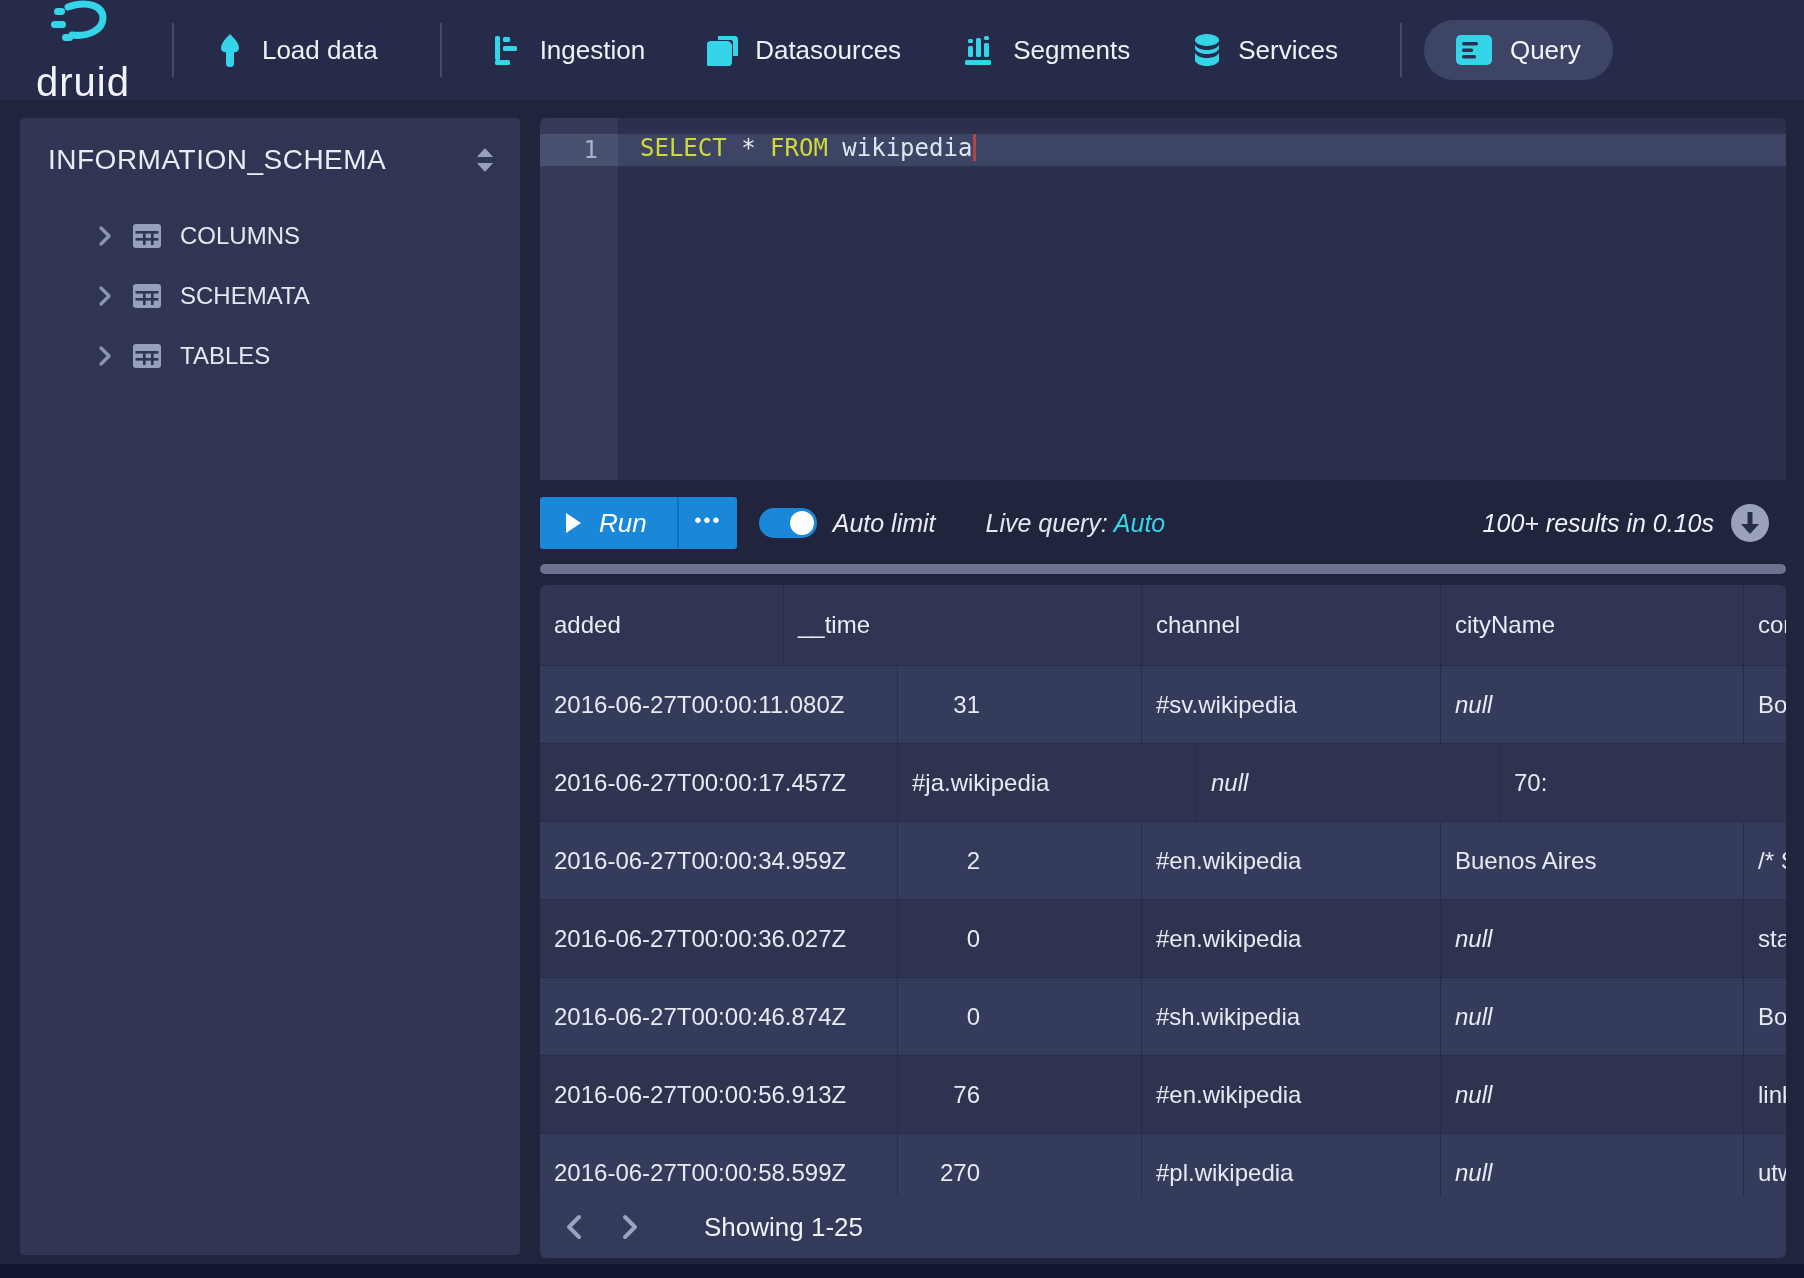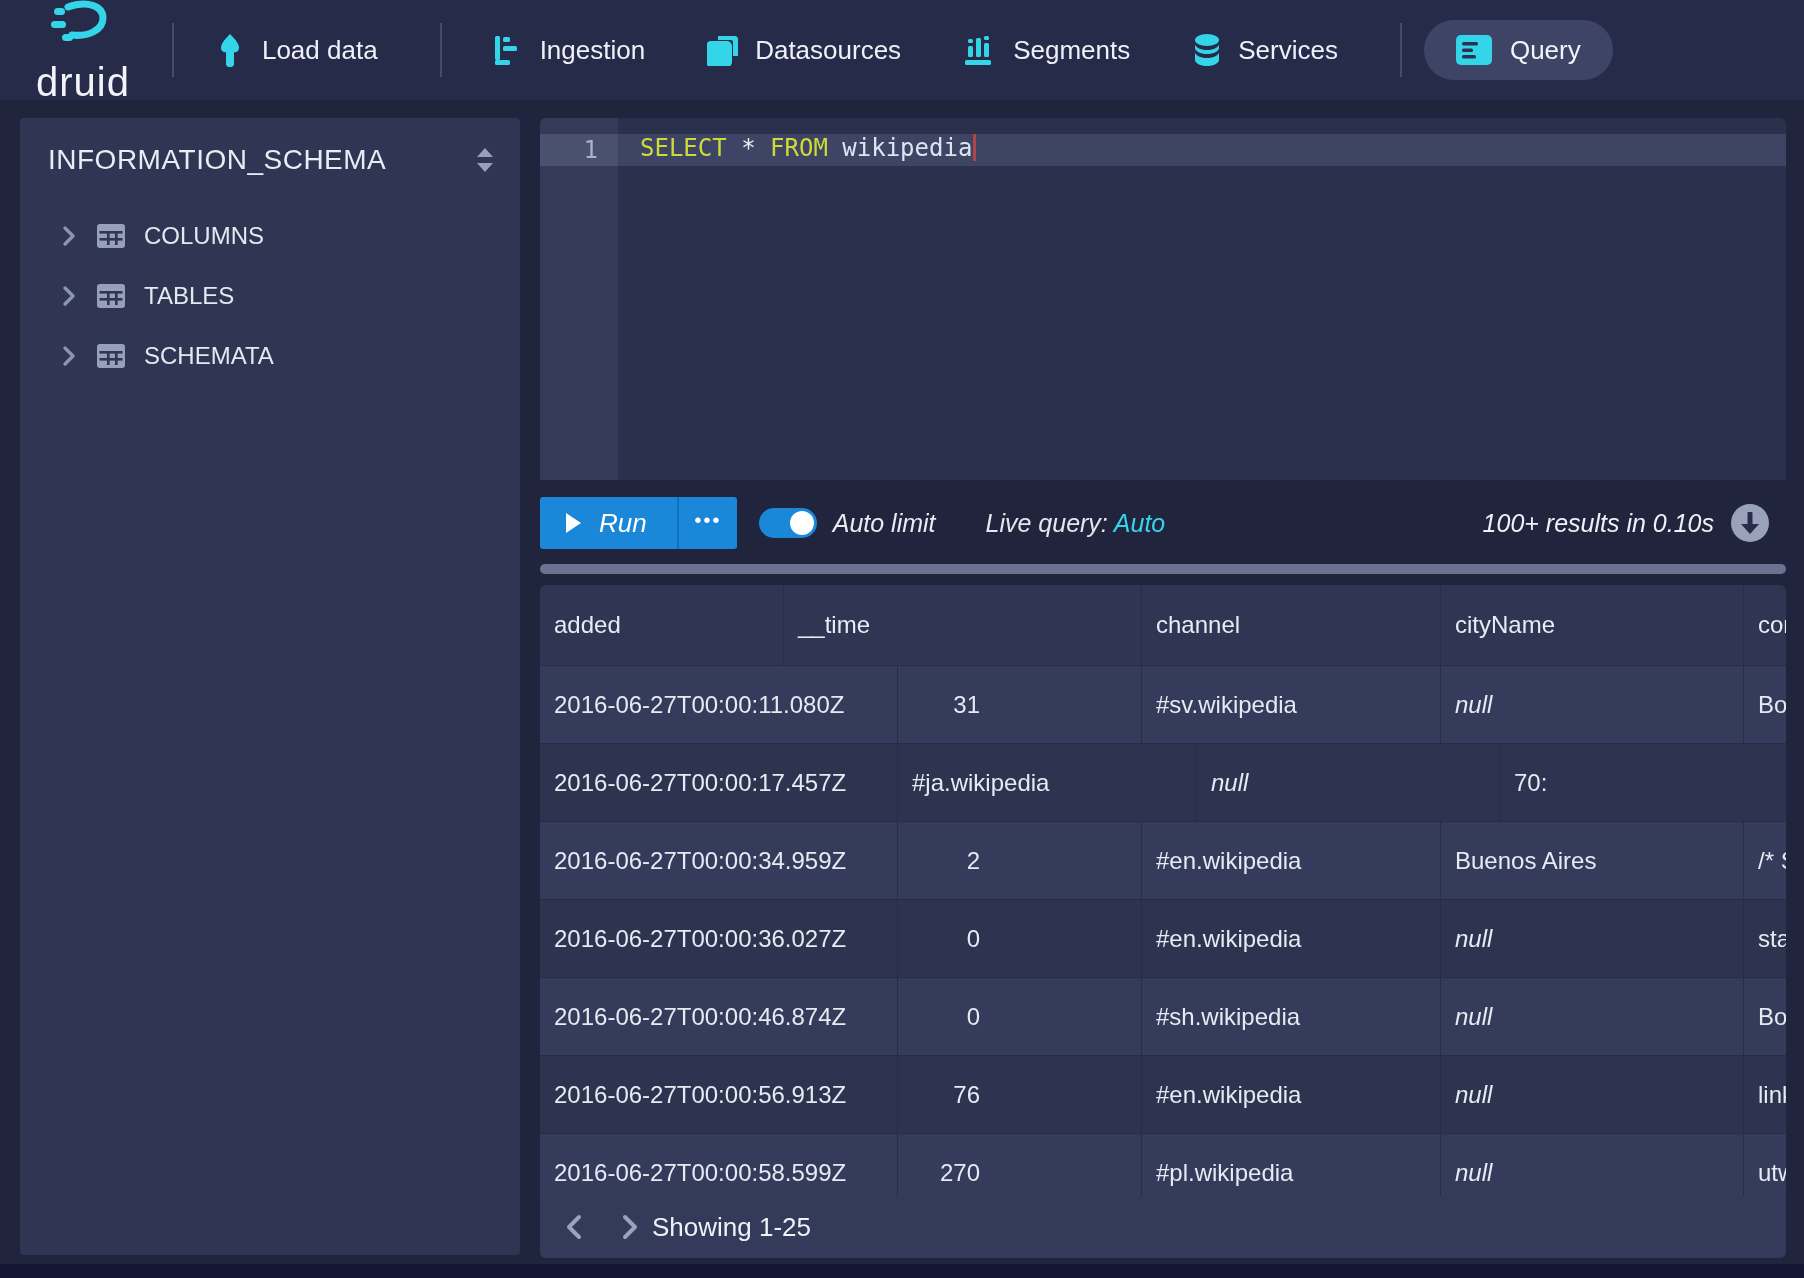--- a/index.html
+++ b/index.html
@@ -32,21 +32,21 @@
               border-radius:30px;padding:0 32px;height:60px;font-size:26px;color:#f2f4f9;
               margin-right:0;cursor:pointer;}
 
   
   .sidebar{position:absolute;left:20px;top:118px;width:500px;height:1137px;
            background:var(--panel);border-radius:4px;}
   .sidebar-header{display:flex;align-items:center;justify-content:space-between;
                   padding:26px 56px 14px 28px;}
   .sidebar-title{font-size:28px;color:var(--text);letter-spacing:0.5px;}
   .sort-btn{cursor:pointer;position:relative;left:34px;}
-  .tree{margin-top:16px;}
+  .tree{margin-top:16px;padding-left:36px;}
   .tree-item{display:flex;align-items:center;height:60px;padding-left:42px;gap:18px;
              font-size:24px;color:#e4e8f1;cursor:pointer;}
   .tree-item .chev{margin-right:2px;}
 
   
   .editor{position:absolute;left:540px;top:118px;width:1246px;height:362px;
           background:var(--editor-bg);border-radius:6px 6px 0 0;overflow:hidden;}
   .gutter-col{position:absolute;left:0;top:0;bottom:0;width:78px;background:var(--gutter-bg);}
   .code-line{position:absolute;left:0;top:16px;right:0;height:32px;display:flex;}
   .gutter-cell{width:78px;background:var(--active-gutter);color:#a9b1cb;
@@ -98,21 +98,21 @@
   .row{display:flex;height:78px;align-items:center;font-size:24px;color:#e6eaf2;
        border-top:1px solid var(--divider);}
   .row.alt{background:var(--row-alt);}
   .row.base{background:var(--row-base);}
   .num{display:inline-block;width:68px;text-align:right;}
   .null{font-style:italic;}
   .table-footer{position:absolute;left:0;right:0;bottom:0;height:62px;background:var(--footer-bg);
                 display:flex;align-items:center;border-radius:0 0 6px 6px;}
   .pg-btn{width:44px;height:44px;display:flex;align-items:center;justify-content:center;
           margin-left:12px;cursor:pointer;border-radius:3px;}
-  .showing{font-size:26px;color:#eef1f6;}
+  .showing{margin-left:52px;font-size:26px;color:#eef1f6;}
 
   .bottom-bar{position:absolute;left:0;right:0;bottom:0;height:14px;background:var(--bottom-bar);}
 </style>
 </head>
 <body>
 
 <div class="nav">
   <div class="logo">
     <svg width="64" height="48" viewBox="0 0 64 48">
       <path class="stroke-cyan" d="M17 11 C36 4 52 10 52 22 C52 34 37 41 21 39" stroke-width="7" fill="none" stroke-linecap="round"></path>
@@ -215,34 +215,34 @@
       <svg class="chev" width="14" height="22" viewBox="0 0 14 22">
         <polyline points="3,3 11,11 3,19" fill="none" stroke="#8b94b3" stroke-width="3.4" stroke-linecap="round" stroke-linejoin="round"></polyline>
       </svg>
       <svg width="30" height="26" viewBox="0 0 30 26">
         <rect class="fill-muted" x="1" y="1" width="28" height="24" rx="3"></rect>
         <rect x="3.5" y="8" width="23" height="2.6" fill="#2f3552"></rect>
         <rect x="3.5" y="15" width="23" height="2.6" fill="#2f3552"></rect>
         <rect x="11" y="8" width="2.6" height="14" fill="#2f3552"></rect>
         <rect x="19" y="8" width="2.6" height="14" fill="#2f3552"></rect>
       </svg>
-      <span>TABLES</span>
+      <span>SCHEMATA</span>
     </div>
     <div class="tree-item">
       <svg class="chev" width="14" height="22" viewBox="0 0 14 22">
         <polyline points="3,3 11,11 3,19" fill="none" stroke="#8b94b3" stroke-width="3.4" stroke-linecap="round" stroke-linejoin="round"></polyline>
       </svg>
       <svg width="30" height="26" viewBox="0 0 30 26">
         <rect class="fill-muted" x="1" y="1" width="28" height="24" rx="3"></rect>
         <rect x="3.5" y="8" width="23" height="2.6" fill="#2f3552"></rect>
         <rect x="3.5" y="15" width="23" height="2.6" fill="#2f3552"></rect>
         <rect x="11" y="8" width="2.6" height="14" fill="#2f3552"></rect>
         <rect x="19" y="8" width="2.6" height="14" fill="#2f3552"></rect>
       </svg>
-      <span>SCHEMATA</span>
+      <span>TABLES</span>
     </div>
   </div>
 </div>
 
 <div class="editor">
   <div class="gutter-col"></div>
   <div class="code-line">
     <div class="gutter-cell">1</div>
     <div class="code-cell"><span class="kw">SELECT</span><span class="plain"> </span><span class="plain">*</span><span class="plain"> </span><span class="kw">FROM</span><span class="plain"> </span><span class="ident">wikipedia</span><span class="cursor"></span></div>
   </div>

